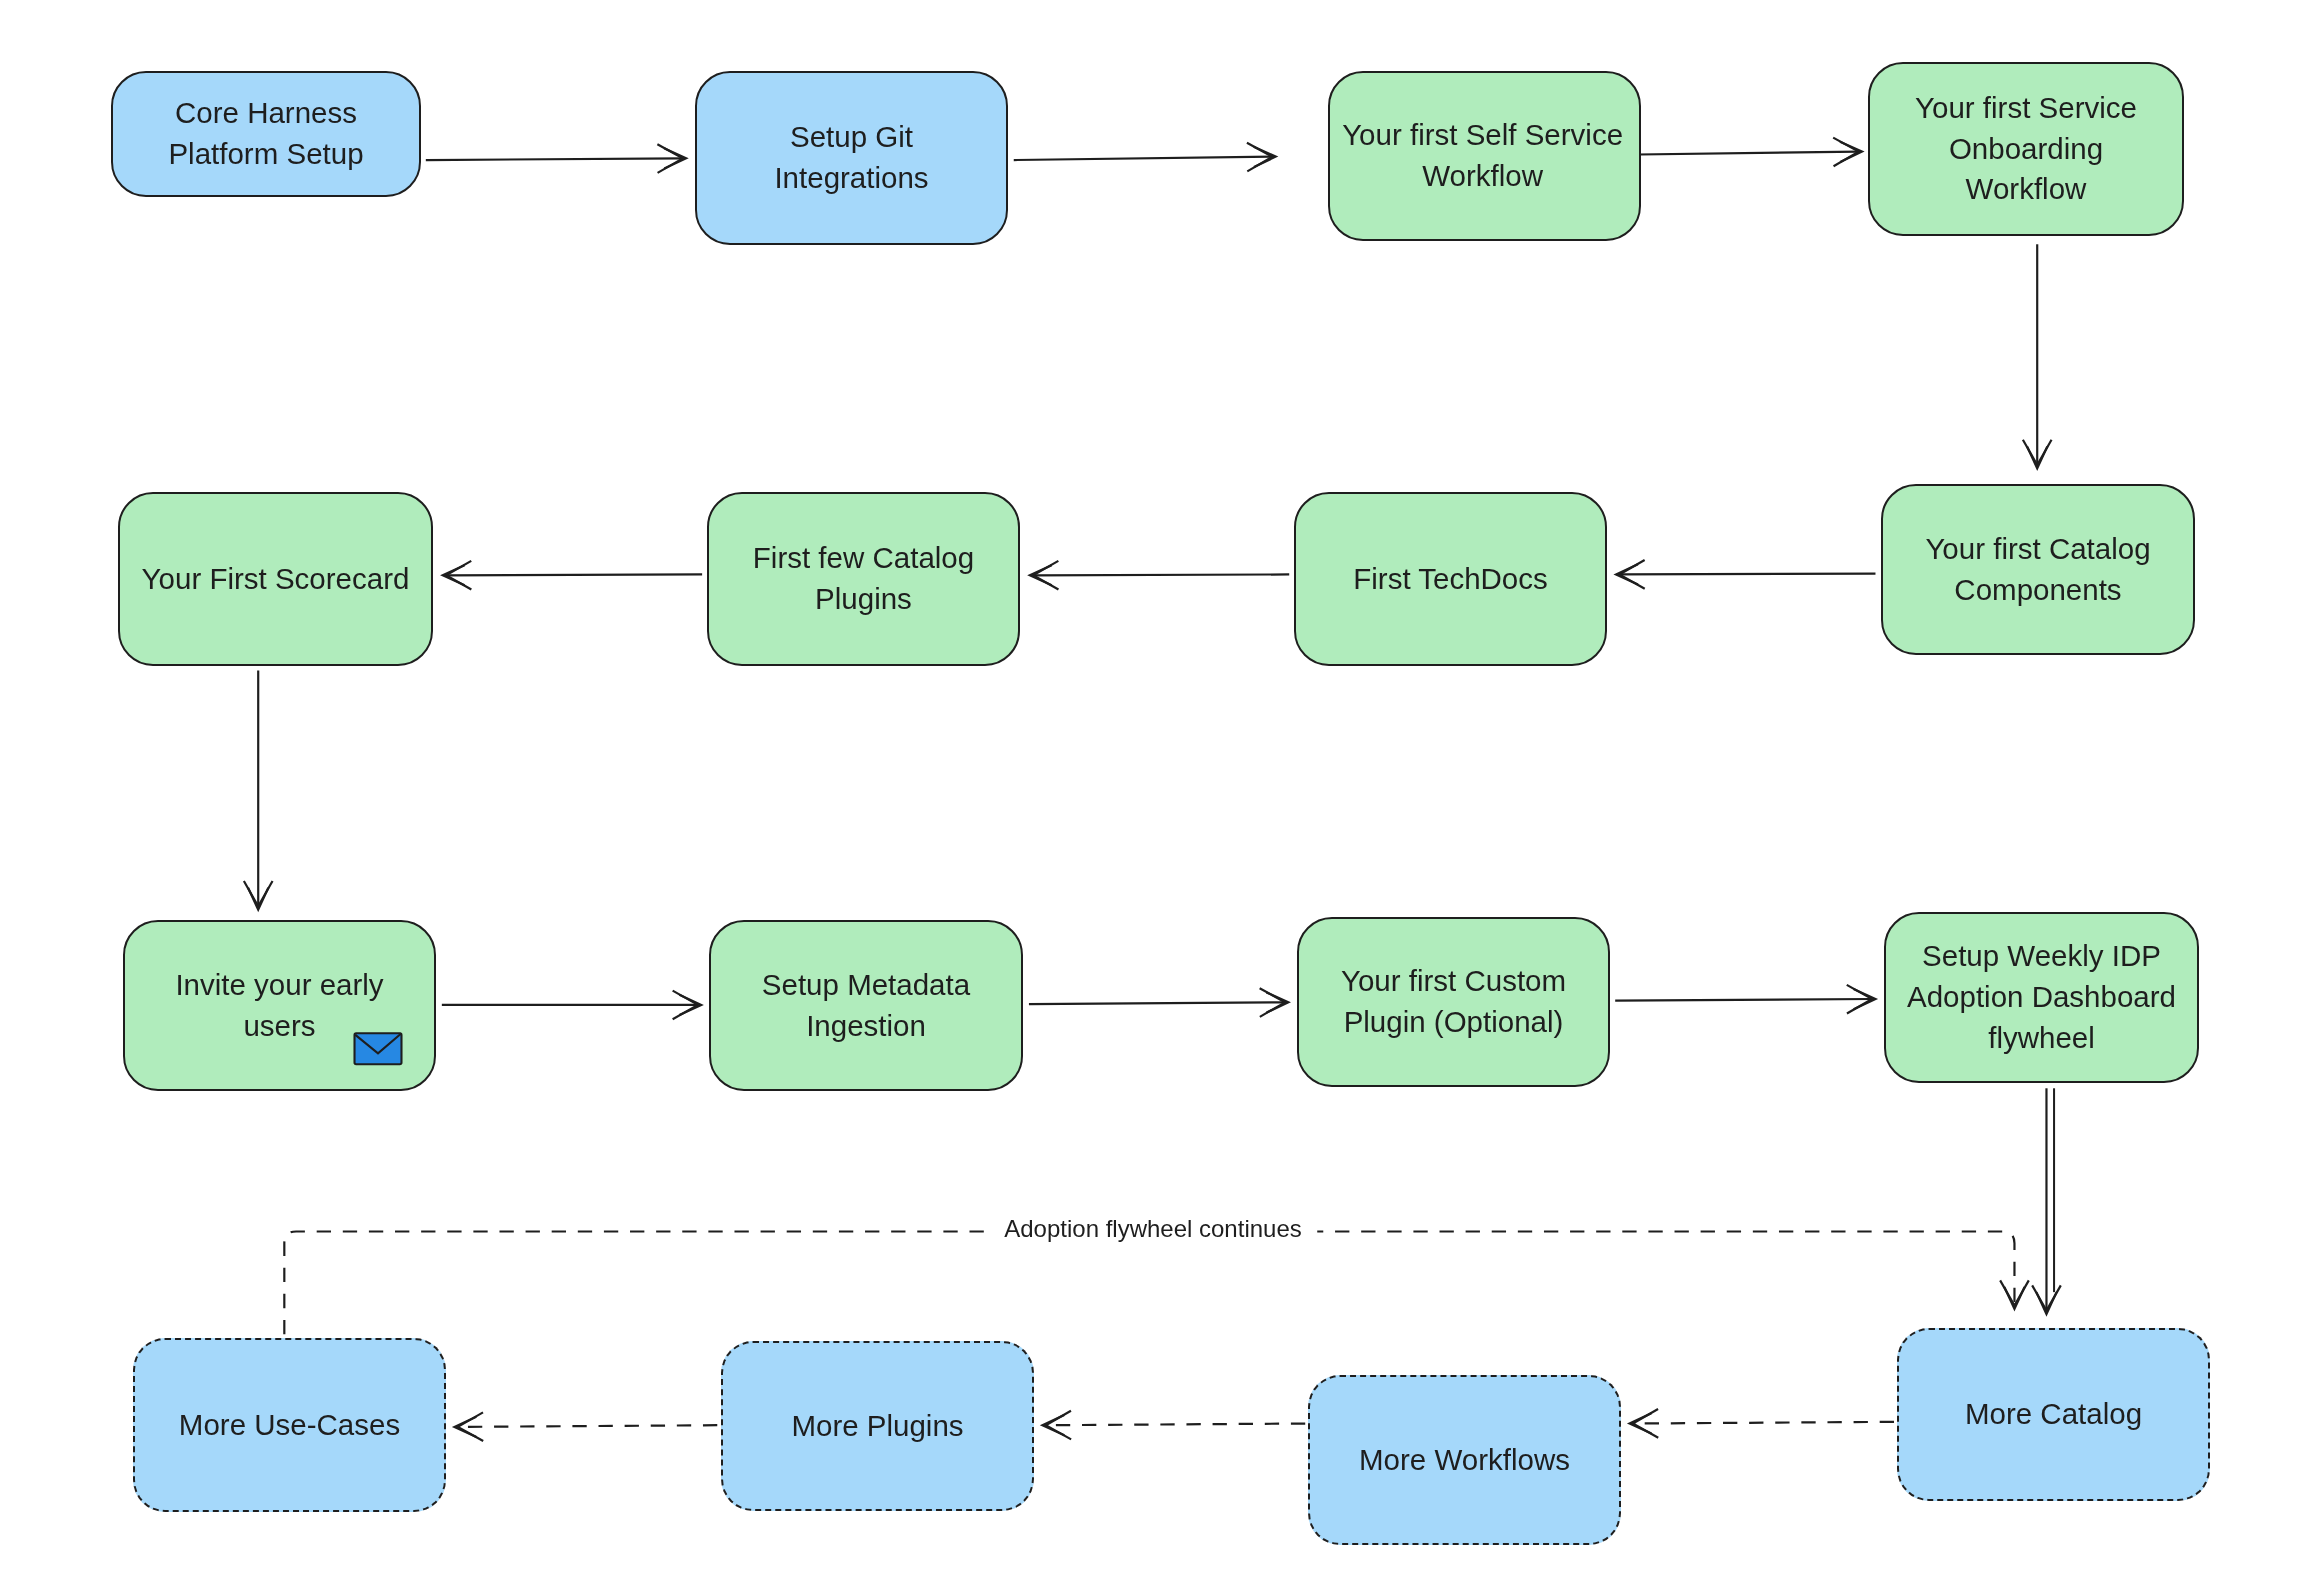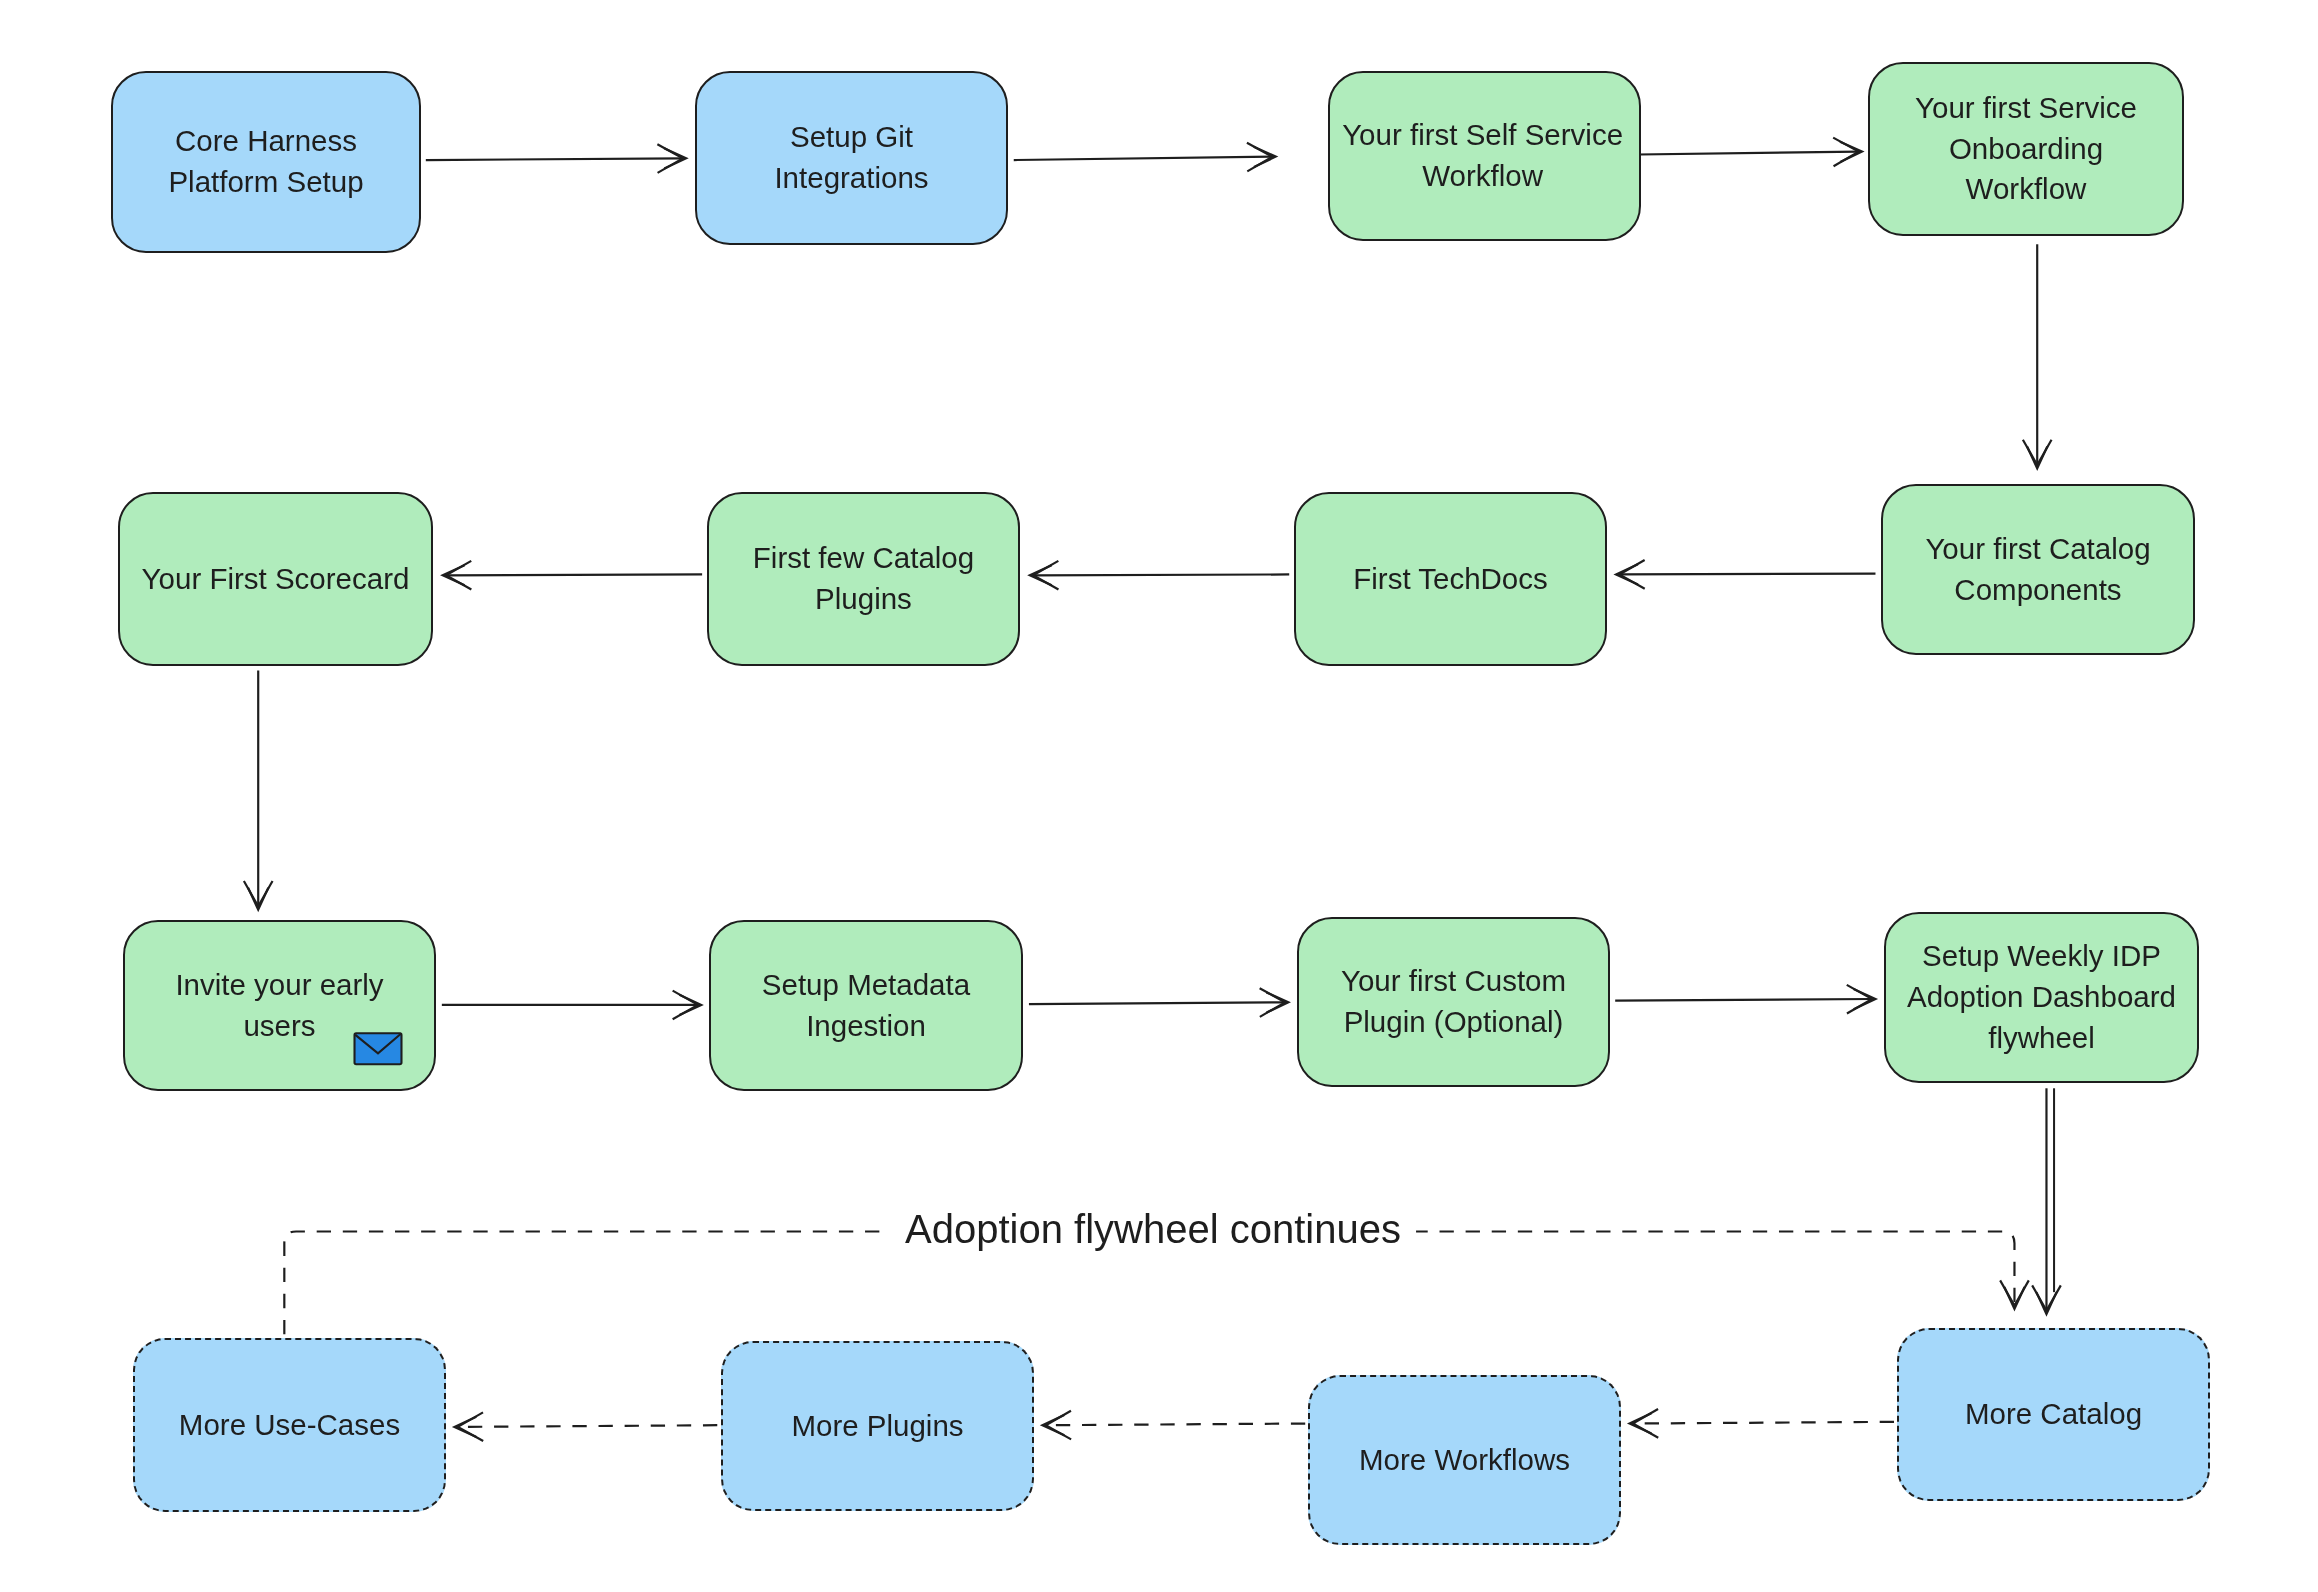--- a/index.html
+++ b/index.html
@@ -42,21 +42,21 @@
     width: 52px;
     height: 39px;
   }
   .flywheel-label {
     position: absolute;
     left: 1153px;
     top: 1229px;
     transform: translate(-50%, -50%);
     background: #ffffff;
     padding: 1.7px 15px;
-    font-size: 40px;
+    font-size: 24px;
     font-weight: 500;
     white-space: nowrap;
   }
 </style>
 </head>
 <body>
 
 <div class="canvas">
 
   <svg class="edges" viewBox="0 0 2752 1890">
@@ -86,21 +86,21 @@
     <line x1="2429" y1="1292" x2="2429" y2="1556" stroke="#1e1e1e" stroke-width="2.6" marker-end="url(#head)"></line>
     <line x1="2438" y1="1292" x2="2438" y2="1534" stroke="#1e1e1e" stroke-width="2.4"></line>
 
     <path d="M337 1584 L337 1476 Q337 1462 351 1462 L2377 1462 Q2391 1462 2391 1476 L2391 1550" fill="none" stroke="#1e1e1e" stroke-width="2.6" stroke-dasharray="17 14" marker-end="url(#head)"></path>
 
     <line x1="2248" y1="1688" x2="1938" y2="1690" stroke="#1e1e1e" stroke-width="2.6" stroke-dasharray="17 14" marker-end="url(#head)"></line>
     <line x1="1549" y1="1690" x2="1241" y2="1692" stroke="#1e1e1e" stroke-width="2.6" stroke-dasharray="17 14" marker-end="url(#head)"></line>
     <line x1="851" y1="1692" x2="543" y2="1694" stroke="#1e1e1e" stroke-width="2.6" stroke-dasharray="17 14" marker-end="url(#head)"></line>
   </svg>
 
-  <div class="node blue" style="left:111px; top:71px; width:310px; height:182px;">
+  <div class="node blue" style="left:111px; top:71px; width:310px; height:126px;">
     <span class="label">Core Harness
 Platform Setup</span>
   </div>
   <div class="node blue" style="left:695px; top:71px; width:313px; height:174px;">
     <span class="label">Setup Git
 Integrations</span>
   </div>
   <div class="node green" style="left:1328px; top:71px; width:313px; height:170px;padding-left:8px;">
     <span class="label">Your first Self Service
 Workflow</span>

